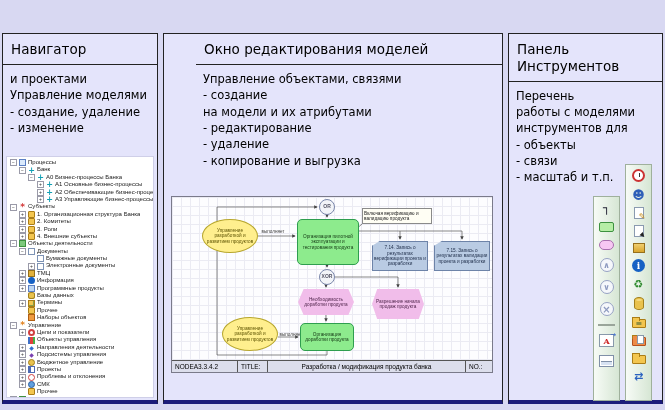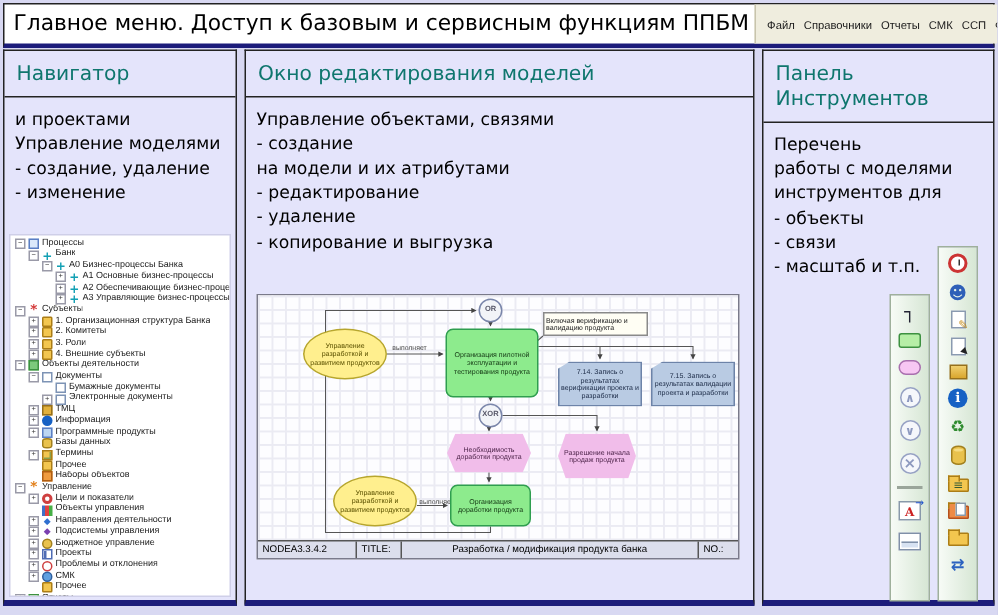--- a/index.html
+++ b/index.html
@@ -14,21 +14,21 @@
     font-size:14.5px;color:#000;white-space:nowrap;}
   .menu-bar{flex:1 1 auto;background:#efedde;border-left:1px solid #c8c4ac;display:flex;
     align-items:center;justify-content:space-around;padding:0 4px;}
   .menu-item{font-family:"Liberation Sans",sans-serif;font-size:7.5px;color:#1a1a1a;
     padding:1px 3px;white-space:nowrap;cursor:default;}
 
   
   .panel{position:absolute;top:33px;height:371px;background:#e4e4fb;border:1px solid #222;
     border-bottom:4px solid #1c1c7a;}
   .panel-title{border-bottom:1px solid #222;padding:7px 8px 6px 8px;font-size:13.5px;
-    color:#0f766e;white-space:pre-line;line-height:1.25;}
+    color:#000000;white-space:pre-line;line-height:1.25;}
   .panel-desc{padding:6px 5px 4px 7px;font-size:11.5px;line-height:1.42;color:#000;}
   .desc-line{white-space:nowrap;}
 
   
   .panel-nav{left:2px;width:156px;}
   .tree{position:absolute;left:3px;right:3px;top:122px;bottom:2px;background:#ffffff;
     border:1px solid #cfcfe8;overflow:hidden;padding-top:2px;}
   .tree-row{display:flex;align-items:center;height:7.4px;
     font:6px/7.4px "Liberation Sans",sans-serif;color:#1a1a1a;white-space:nowrap;}
   .expander{flex:none;width:7px;height:7px;border:1px solid #9a9aa8;background:#fff;
@@ -54,21 +54,21 @@
   .ti-arrows::before{content:"◆";color:#2f6fd0;font-size:6px;}
   .ti-subsys::before{content:"◆";color:#7a3fb0;font-size:6px;}
   .ti-budget{background:#e9c24d;border:1px solid #a2801e;border-radius:50%;}
   .ti-project{background:#fff;border:1px solid #4f6cb4;box-shadow:inset 2px 0 0 #4f6cb4;}
   .ti-problems{background:#fff;border:1px solid #cf4040;border-radius:50%;}
   .ti-smk-globe{background:#5f9fdf;border:1px solid #2f5f9f;border-radius:50%;}
   .ti-reports{background:#eaf6ea;border:1px solid #3d9140;}
   .tree-label{overflow:hidden;}
 
   
-  .panel-editor{left:163px;width:340px;}
+  .panel-editor{left:163px;width:340px;padding-left:32px;}
   .diagram-box{position:absolute;left:7px;top:162px;width:322px;height:177px;
     border:1px solid #7a7a8a;background:#fff;}
   .diagram-canvas{position:relative;width:320px;height:163px;background-color:#fdfdff;
     background-image:linear-gradient(#ebebf3 1px,transparent 1px),
                      linear-gradient(90deg,#ebebf3 1px,transparent 1px);
     background-size:9px 9px;overflow:hidden;}
   .edges{position:absolute;left:0;top:0;width:320px;height:163px;pointer-events:none;}
   .node{position:absolute;font:4.7px/1.15 "Liberation Sans",sans-serif;text-align:center;}
   .node .inner{display:flex;align-items:center;justify-content:center;width:100%;height:100%;
     padding:1px;}
@@ -141,31 +141,20 @@
   .i-folder-open-icon{background:#ee8b47;border-color:#b4501e;}
   .i-folder-open-icon::after{content:"";position:absolute;top:-3px;right:1px;width:5px;height:7px;
     background:#fff;border:1px solid #8899aa;}
   .i-plug-icon::before{content:"⇄";color:#2b62c0;font-weight:bold;font-size:11px;}
 </style>
 </head>
 <body>
 
 <div class="page">
 
-  <div class="header">
-    <div class="header-title">Главное меню. Доступ к базовым и сервисным функциям ППБМ</div>
-    <div class="menu-bar">
-        <div class="menu-item">Файл</div>
-        <div class="menu-item">Справочники</div>
-        <div class="menu-item">Отчеты</div>
-        <div class="menu-item">СМК</div>
-        <div class="menu-item">ССП</div>
-        <div class="menu-item">ФСА</div>
-      </div>
-  </div>
 
   <div class="panel panel-nav">
     <div class="panel-title">Навигатор</div>
     <div class="panel-desc">
         <div class="desc-line">и проектами</div>
         <div class="desc-line">Управление моделями</div>
         <div class="desc-line">- создание, удаление</div>
         <div class="desc-line">- изменение</div>
       </div>
     <div class="tree">

